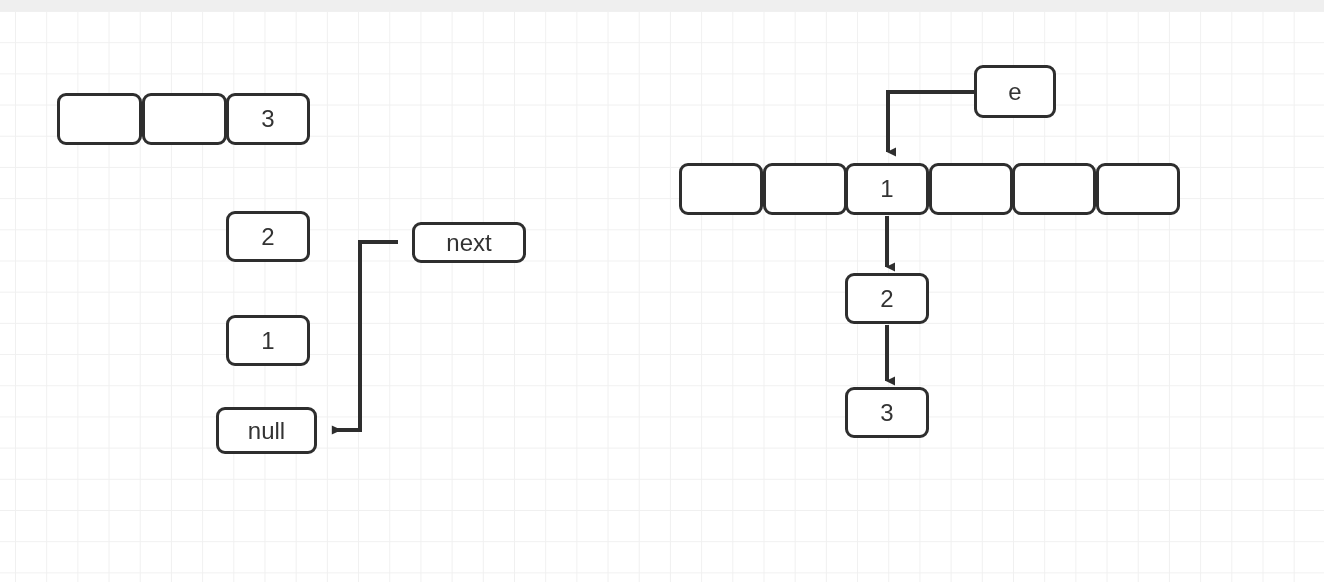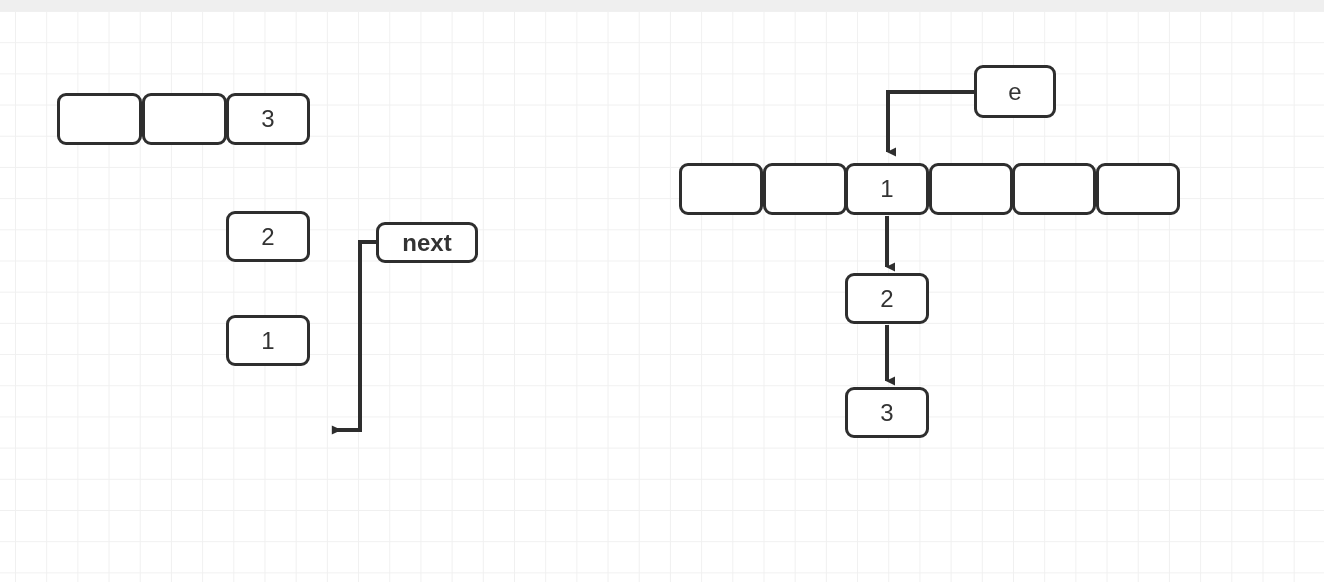--- a/index.html
+++ b/index.html
@@ -102,21 +102,24 @@
   <div class="node" style="left:226px; top:93px; width:84px; height:52px;">
     <span class="cell-label">3</span>
   </div>
 
   <div class="node" style="left:226px; top:211px; width:84px; height:51px;">
     <span class="cell-label">2</span>
   </div>
   <div class="node" style="left:226px; top:315px; width:84px; height:51px;">
     <span class="cell-label">1</span>
   </div>
-  <div class="node" style="left:376px; top:222px; width:102px; height:41px;font-weight:bold;">
+  <div class="node" style="left:216px; top:407px; width:101px; height:47px;">
+    <span class="cell-label">null</span>
+  </div>
+  <div class="node" style="left:412px; top:222px; width:114px; height:41px;">
     <span class="cell-label">next</span>
   </div>
 
   <div class="node" style="left:679px; top:163px; width:84px; height:52px;">
     <span class="cell-label"></span>
   </div>
   <div class="node" style="left:763px; top:163px; width:84px; height:52px;">
     <span class="cell-label"></span>
   </div>
   <div class="node" style="left:845px; top:163px; width:84px; height:52px;">

